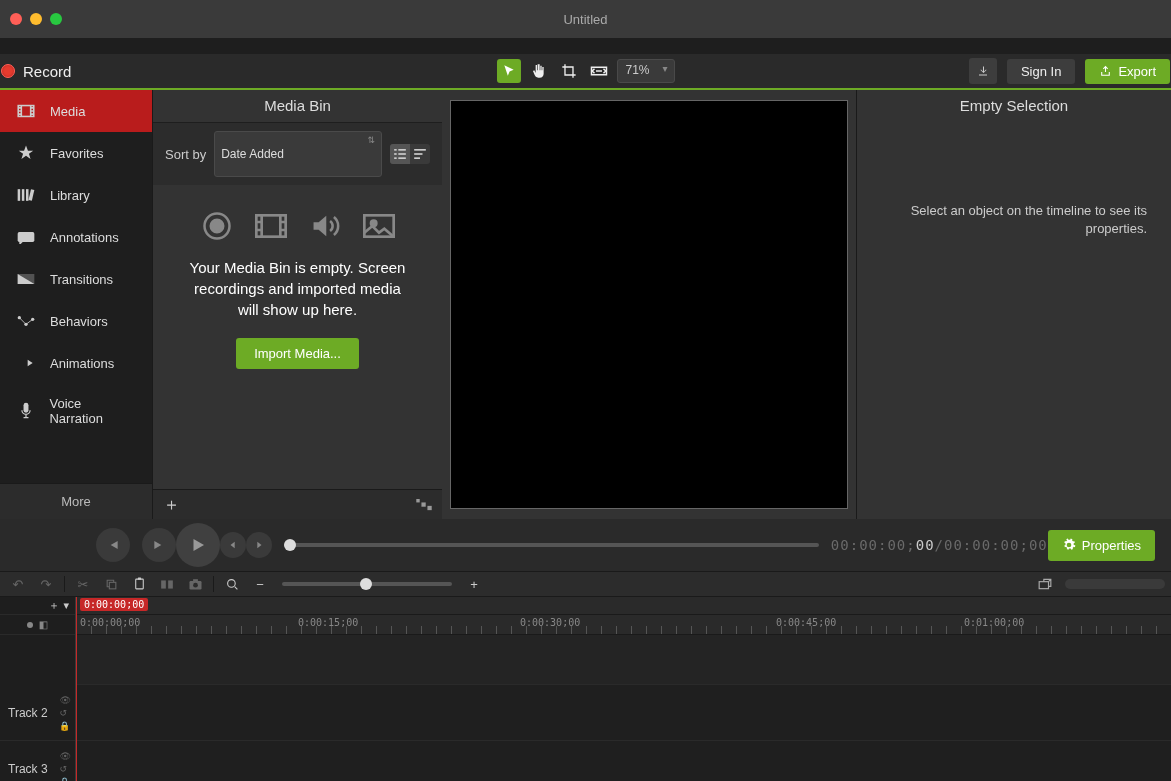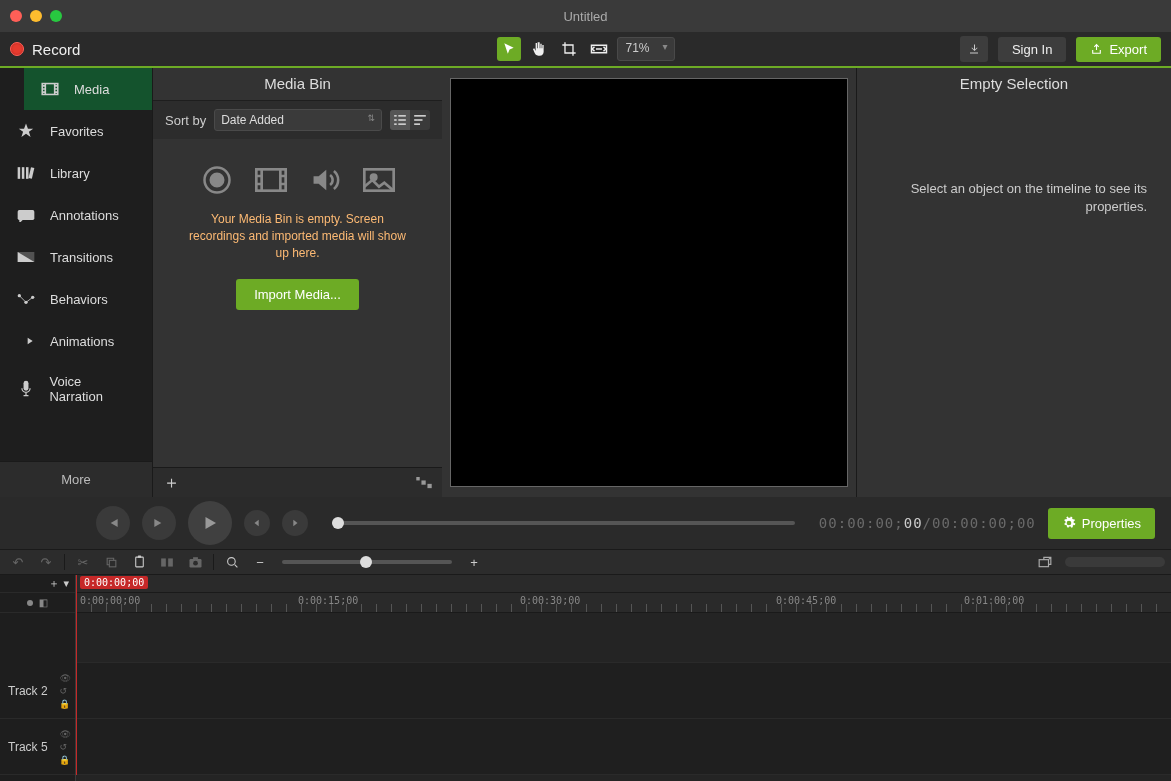--- a/index.html
+++ b/index.html
@@ -9,21 +9,21 @@
     color: #ccc;
     width: 1171px;
     height: 781px;
     overflow: hidden;
     font-size: 13px;
     user-select: none;
   }
 
   
   .titlebar {
-    height: 32px;
+    height: 38px;
     background: #3a3a3a;
     display: flex;
     align-items: center;
     position: relative;
   }
   .traffic-lights {
     display: flex;
     gap: 8px;
     padding-left: 10px;
   }
@@ -36,22 +36,23 @@
     color: #aaa; font-size: 13px;
   }
 
   
   .toolbar {
     height: 36px;
     background: #2a2a2a;
     border-bottom: 2px solid #6dab25;
     display: flex;
     align-items: center;
-    padding: 0 10px;
+    padding: 0 1px;
     gap: 10px;
+    margin-top: 16px;
   }
   .record-btn {
     display: flex; align-items: center; gap: 8px;
     color: #eee; font-size: 15px; font-weight: 500;
     cursor: pointer;
   }
   .record-dot {
     width: 14px; height: 14px; border-radius: 50%;
     background: #e63b2e;
     border: 1px solid #ff6057;
@@ -118,22 +119,21 @@
     display: flex; flex-direction: column;
   }
   .sidebar-item {
     display: flex; align-items: center;
     gap: 14px;
     padding: 12px 16px;
     color: #ddd; font-size: 13px;
     cursor: pointer;
   }
   .sidebar-item.active {
-    background: #14532d;
-    margin-left: 24px;
+    background: #b91c1c;
   }
   .sidebar-icon { width: 20px; height: 18px; display: flex; align-items: center; justify-content: center; color: #ccc; }
   .sidebar-more {
     margin-top: auto;
     text-align: center;
     padding: 10px;
     background: #2c2c2c;
     font-size: 13px;
     color: #bbb;
     cursor: pointer;
@@ -155,21 +155,21 @@
   .sortbar {
     display: flex; align-items: center; gap: 8px;
     padding: 8px 12px;
     background: #2c2c2c;
   }
   .sortbar-label { font-size: 13px; color: #ccc; }
   .sort-select {
     flex: 1;
     background: #3a3a3a; color: #ddd;
     border: 1px solid #4a4a4a; border-radius: 3px;
-    padding: 3px 6px; font-size: 12px;
+    padding: 15px 6px; font-size: 12px;
     position: relative;
   }
   .sort-select::after { content: "⇅"; position: absolute; right: 6px; top: 3px; color: #888; font-size: 9px;}
   .view-toggle {
     display: flex;
     background: #3a3a3a; border-radius: 3px; overflow: hidden;
   }
   .view-toggle-btn {
     width: 20px; height: 20px; display: flex; align-items:center; justify-content:center;
     cursor: pointer; color: #ccc;
@@ -179,21 +179,21 @@
     flex: 1;
     padding: 24px 20px;
     text-align: center;
   }
   .empty-icons {
     display: flex; justify-content: center; gap: 20px;
     margin-bottom: 14px;
     color: #888;
   }
   .empty-icon { width: 34px; height: 34px; display:flex; align-items:center; justify-content:center;}
-  .empty-text { color: #fdba74; font-size: 12px; line-height: 1.4; margin: 8px 10px 18px 10px; }
+  .empty-text { color: #ffffff; font-size: 15px; line-height: 1.4; margin: 8px 10px 18px 10px; }
   .import-btn {
     background: #6dab25; color: #fff;
     padding: 8px 18px; border-radius: 3px;
     display: inline-block; cursor: pointer;
     font-size: 13px;
   }
   .mediabin-footer {
     height: 30px;
     background: #2c2c2c;
     display: flex; align-items: center; justify-content: space-between;
@@ -231,21 +231,20 @@
     text-align: right; color: #ccc; font-size: 13px;
     padding: 80px 24px; line-height: 1.4;
   }
 
   
   .playback {
     height: 52px;
     background: #2a2a2a;
     display: flex; align-items: center;
     padding: 0 16px;
-    gap: 12px;
   }
   .pb-left { width:160px; display:flex; gap:12px; justify-content:flex-end;}
   .pb-btn {
     width: 34px; height: 34px; border-radius: 50%;
     background: #3a3a3a;
     display: flex; align-items: center; justify-content: center;
     color: #888; cursor: pointer;
   }
   .pb-btn.play { width: 44px; height: 44px; background: #404040; color: #999;}
   .pb-nav { width: 26px; height: 26px; border-radius: 50%; background: #3a3a3a; display:flex; align-items:center; justify-content:center; color:#888; cursor:pointer; }
@@ -694,21 +693,21 @@
     <div style="height:50px;"></div>
     <div class="track-header">
       <span>Track 2</span>
       <div class="track-icons">
         <span>👁</span>
         <span>↺</span>
         <span>🔒</span>
       </div>
     </div>
     <div class="track-header">
-      <span>Track 5</span>
+      <span>Track 3</span>
       <div class="track-icons">
         <span>👁</span>
         <span>↺</span>
         <span>🔒</span>
       </div>
     </div>
   </div>
   <div class="timeline-body">
     <div class="ruler-top-row">
       <div class="playhead-label">0:00:00;00</div>

